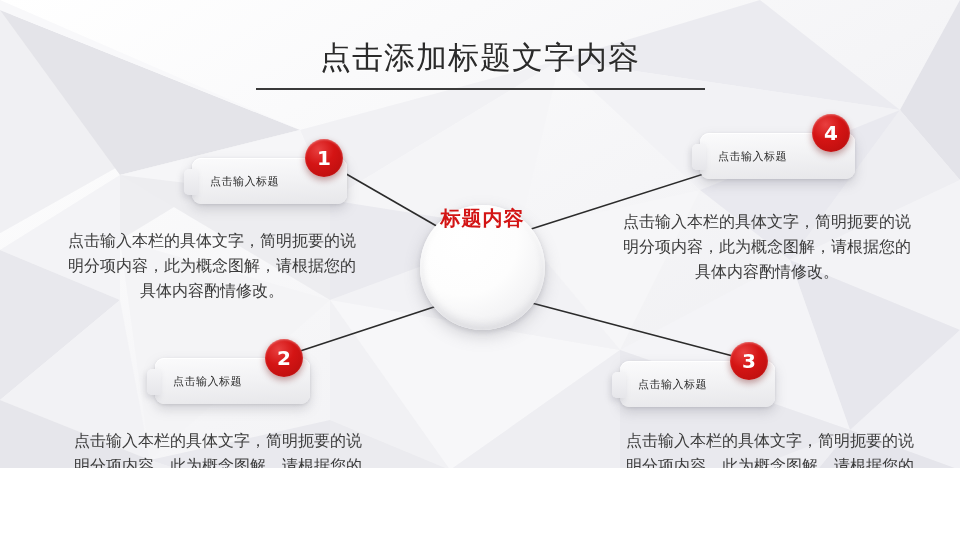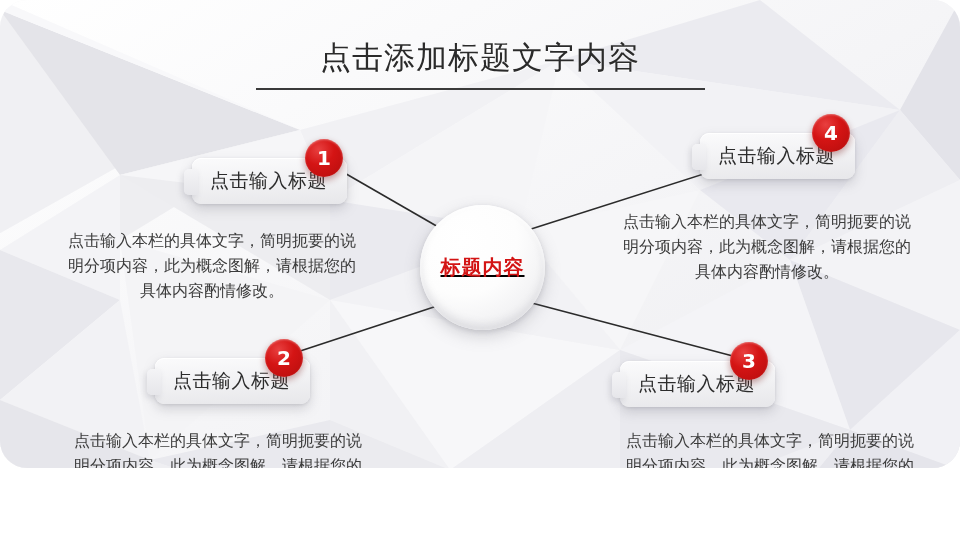--- a/index.html
+++ b/index.html
@@ -9,21 +9,20 @@
   }
   body {
     font-family: "DejaVu Sans", "Liberation Sans", sans-serif;
   }
   #slide {
     position: relative;
     width: 960px;
     height: 468px;
     overflow: hidden;
     background: linear-gradient(135deg, #f7f7f8 0%, #ededf0 40%, #f4f4f6 70%, #e9e9ee 100%);
-    border-radius: 27px;
   }
   
   #bg-poly {
     position: absolute;
     inset: 0;
     width: 960px;
     height: 540px;
     pointer-events: none;
   }
   
@@ -67,24 +66,22 @@
     height: 125px;
     border-radius: 50%;
     background:
       radial-gradient(circle at 34% 28%, #ffffff 0%, #fdfdfd 45%, #f0f0f2 78%, #e2e2e6 100%);
     box-shadow:
       0 6px 16px rgba(120,120,130,0.30),
       0 2px 5px rgba(120,120,130,0.22),
       inset 0 2px 4px rgba(255,255,255,0.95),
       inset 0 -5px 9px rgba(190,190,198,0.45);
     display: flex;
-    align-items: center;
     justify-content: center;
     z-index: 6;
-    text-decoration: underline;
   }
   .center-circle-label {
     font-size: 20px;
     font-weight: bold;
     color: #d31414;
     letter-spacing: 1px;
   }
   
   .card {
     position: absolute;
@@ -104,21 +101,21 @@
     left: -8px;
     top: 11px;
     width: 14px;
     height: 26px;
     border-radius: 5px 0 0 5px;
     background: linear-gradient(180deg, #f4f4f6 0%, #e6e6ea 100%);
     box-shadow: -2px 3px 6px rgba(120,120,130,0.22);
     z-index: -1;
   }
   .card-label {
-    font-size: 19px;
+    font-size: 11px;
     color: #2c2c2c;
     padding-left: 18px;
     letter-spacing: 0.5px;
     white-space: nowrap;
   }
   
   .badge {
     position: absolute;
     width: 38px;
     height: 38px;

